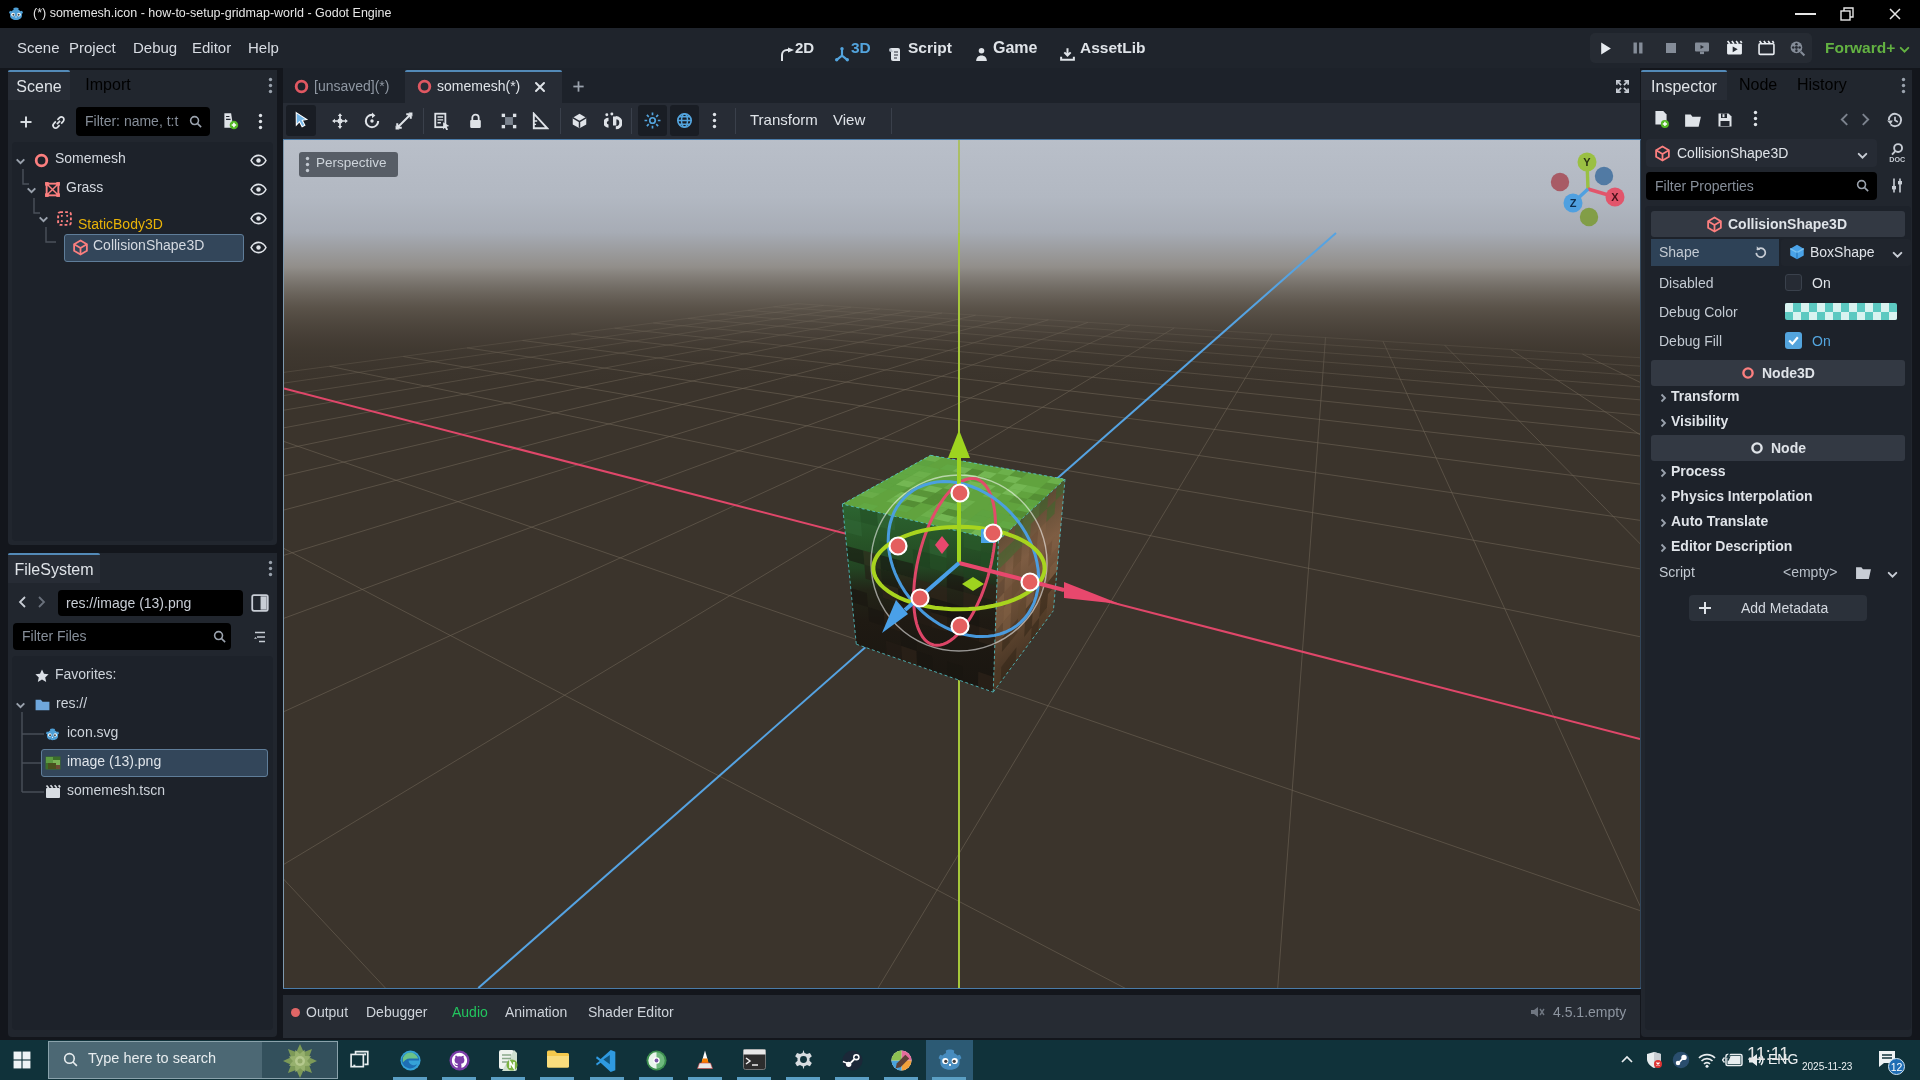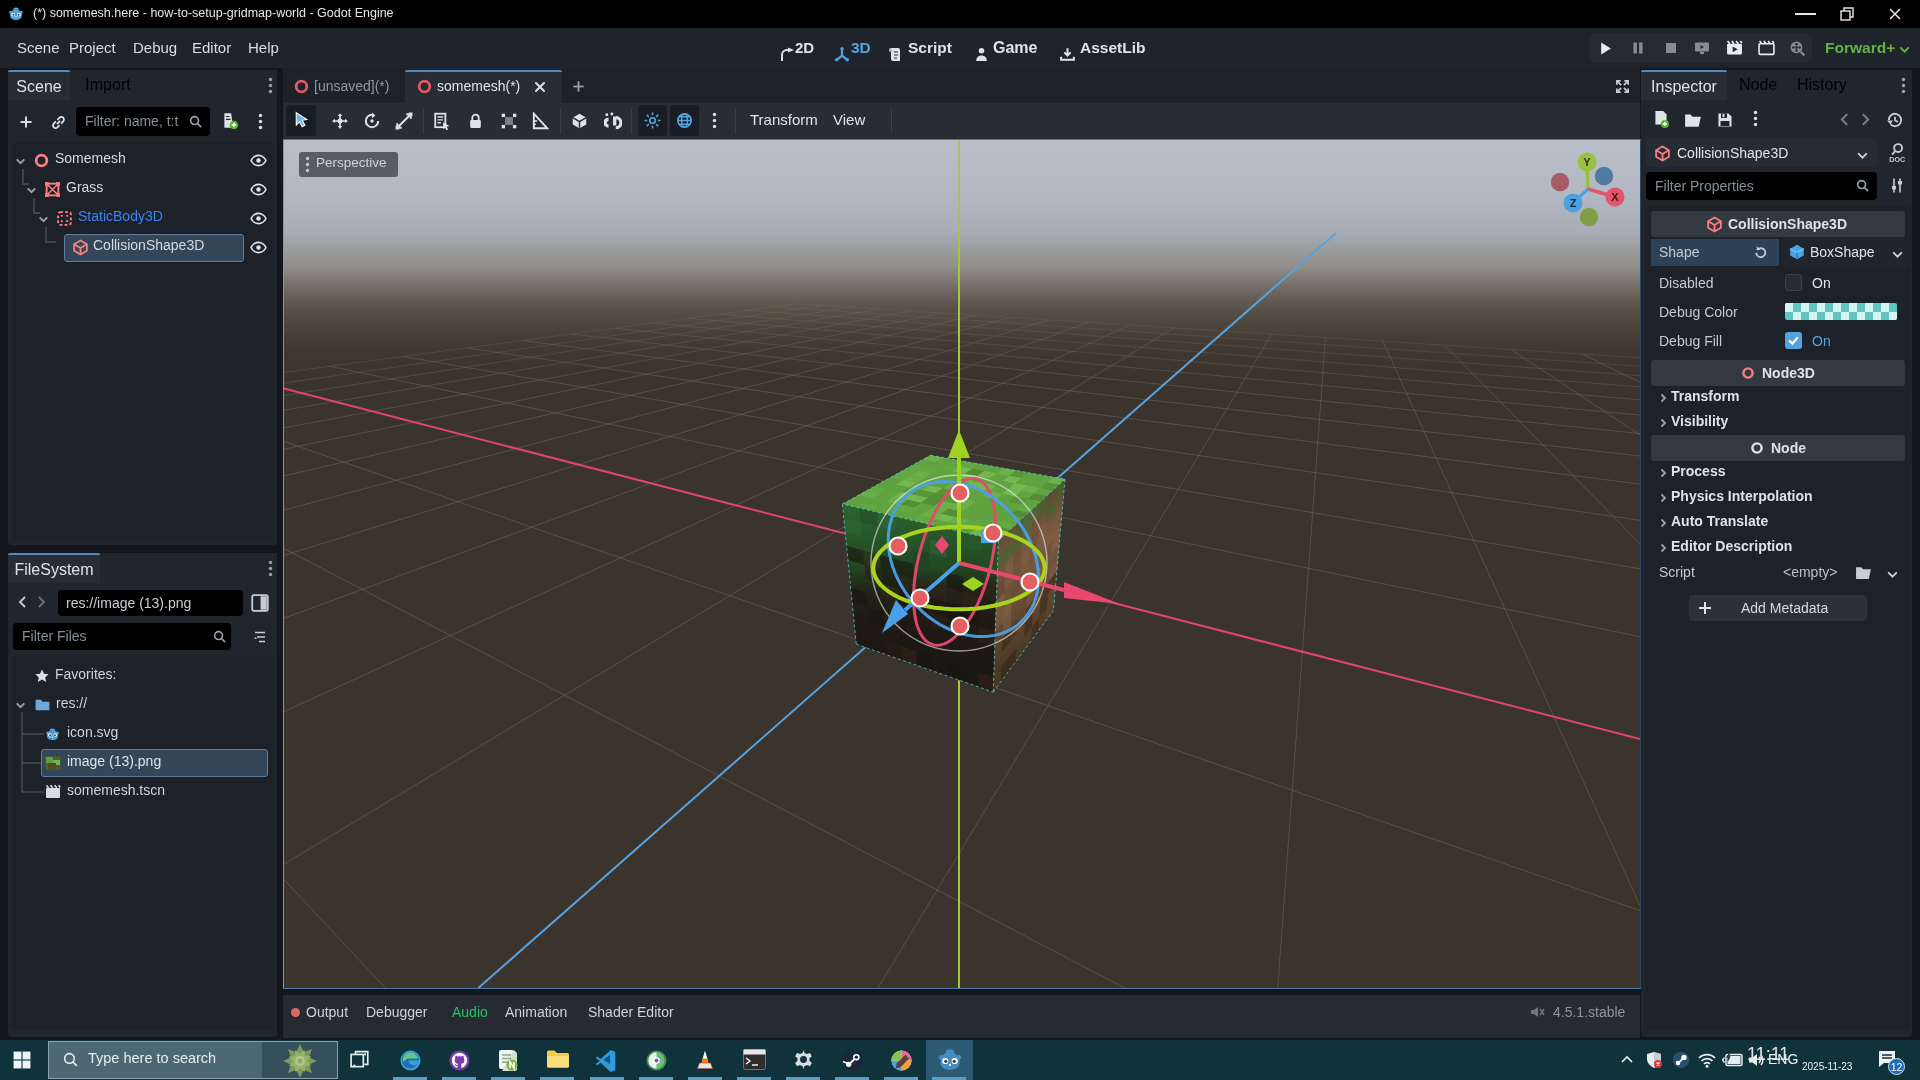--- a/index.html
+++ b/index.html
@@ -22,21 +22,21 @@
 <div id="titlebar">
 <span class="abs" style="left:8px;top:6px"><svg width="16" height="16" viewBox="0 0 16 16">
         <path fill="#4e9fd6" d="M8 1.5c-1 0-2 .3-2.6.7l.2 1.5c-.9.4-1.5.8-2.2 1.5L2 4.7c-.4.5-.8 1.4-1 2.2l1.2.9c-.1.4-.1.9-.1 1.4v.6c0 2.6 2.6 4.2 5.9 4.2s5.9-1.6 5.9-4.2v-.6c0-.5 0-1-.1-1.4l1.2-.9c-.2-.8-.6-1.7-1-2.2l-1.4.5c-.7-.7-1.3-1.1-2.2-1.5l.2-1.5C10 1.8 9 1.5 8 1.5z"></path>
         <circle cx="5.1" cy="8.6" r="1.9" fill="#fff"></circle>
         <circle cx="10.9" cy="8.6" r="1.9" fill="#fff"></circle>
         <circle cx="5.4" cy="8.8" r="1" fill="#414042"></circle>
         <circle cx="10.6" cy="8.8" r="1" fill="#414042"></circle>
         <rect x="7.3" y="10.2" width="1.4" height="1.6" fill="#478cbf"></rect>
         <rect x="7.4" y="10.4" width="1.2" height="1.2" fill="#fff"></rect>
       </svg></span>
-<span class="abs" style="left:33px;top:6px">(*) somemesh.here - how-to-setup-gridmap-world - Godot Engine</span>
+<span class="abs" style="left:33px;top:6px">(*) somemesh.icon - how-to-setup-gridmap-world - Godot Engine</span>
 <span class="abs" style="left:1795px;top:13px;width:21px;height:1.5px;background:#e6e6e6"></span>
 <svg class="abs" style="left:1840px;top:7px" width="14" height="14" viewBox="0 0 14 14">
       <rect x="1" y="4" width="9" height="9" fill="none" stroke="#e6e6e6" stroke-width="1.4"></rect>
       <path d="M4 4V1h9v9h-3" fill="none" stroke="#e6e6e6" stroke-width="1.4"></path>
     </svg>
 <svg class="abs" style="left:1888px;top:7px" width="14" height="14" viewBox="0 0 14 14">
       <path d="M2 2l10 10M12 2L2 12" stroke="#e6e6e6" stroke-width="1.5"></path>
     </svg>
 </div>
 <div id="menubar">
@@ -185,21 +185,21 @@
 <span class="abs" style="left:37px;top:212px"><svg width="13" height="13" viewBox="0 0 12 12">
       <path d="M2.5 4 6 7.5 9.5 4" fill="none" stroke="#9aa2ad" stroke-width="1.8"></path>
     </svg></span>
 <span class="abs" style="left:56px;top:210px"><svg width="17" height="17" viewBox="0 0 16 16">
       <rect x="2" y="2" width="12" height="12" rx="2" fill="none" stroke="#fc7f7f" stroke-width="1.8" stroke-dasharray="2.6 2"></rect>
       <circle cx="5.5" cy="5.5" r="1" fill="#fc7f7f"></circle>
       <circle cx="10.5" cy="5.5" r="1" fill="#fc7f7f"></circle>
       <circle cx="5.5" cy="10.5" r="1" fill="#fc7f7f"></circle>
       <circle cx="10.5" cy="10.5" r="1" fill="#fc7f7f"></circle>
     </svg></span>
-<span class="row" style="left:78px;top:208px;color:#3b82f6">StaticBody3D</span>
+<span class="row" style="left:78px;top:216px;color:#eab308">StaticBody3D</span>
 <span class="abs" style="left:250px;top:210px"><svg width="17" height="17" viewBox="0 0 16 16">
       <path d="M8 3.2C4.6 3.2 1.9 6 1 8c.9 2 3.6 4.8 7 4.8S14.1 10 15 8c-.9-2-3.6-4.8-7-4.8z" fill="none" stroke="#e0e4e9" stroke-width="1.5"></path>
       <circle cx="8" cy="8" r="2.1" fill="#e0e4e9"></circle>
     </svg></span>
 <span class="abs" style="left:72px;top:239px"><svg width="17" height="17" viewBox="0 0 16 16">
       <path d="M8 1.5 14 5v6l-6 3.5L2 11V5z" fill="none" stroke="#fc7f7f" stroke-width="1.7"></path>
       <path d="M2 5l6 3.5L14 5M8 8.5V14" fill="none" stroke="#fc7f7f" stroke-width="1.7"></path>
     </svg></span>
 <span class="row" style="left:93px;top:237px;color:#d5dae1">CollisionShape3D</span>
 <span class="abs" style="left:250px;top:239px"><svg width="17" height="17" viewBox="0 0 16 16">
@@ -673,21 +673,21 @@
 <span class="abs" style="left:291px;top:1008px;width:9px;height:9px;border-radius:50%;background:#e06666"></span>
 <span class="row" style="left:306px;top:1004px;color:#ced3da">Output</span>
 <span class="row" style="left:366px;top:1004px;color:#ced3da">Debugger</span>
 <span class="row" style="left:452px;top:1004px;color:#22c55e">Audio</span>
 <span class="row" style="left:505px;top:1004px;color:#ced3da">Animation</span>
 <span class="row" style="left:588px;top:1004px;color:#ced3da">Shader Editor</span>
 <svg class="abs" style="left:1529px;top:1004px" width="16" height="16" viewBox="0 0 16 16">
     <path d="M2 6v4h3l4 3V3L5 6z" fill="#6f7681"></path>
     <path d="M11 5l4 6M15 5l-4 6" stroke="#6f7681" stroke-width="1.4"></path>
   </svg>
-<span class="row" style="left:1553px;top:1004px;color:#8d95a0">4.5.1.stable</span>
+<span class="row" style="left:1553px;top:1004px;color:#8d95a0">4.5.1.empty</span>
 <div class="abs" style="left:1641px;top:70px;width:271px;height:967px;background:#21262e;border-radius:0 0 4px 4px"></div>
 <div class="tab active" style="left:1641px;top:70px;width:86px">Inspector</div>
 <span class="tab" style="left:1739px;top:70px">Node</span>
 <span class="tab" style="left:1797px;top:70px">History</span>
 <span class="abs" style="left:1901px;top:77px"><svg width="5" height="17" viewBox="0 0 5 17">
       <circle cx="2.5" cy="2.5" r="1.7" fill="#9aa2ad"></circle>
       <circle cx="2.5" cy="8.5" r="1.7" fill="#9aa2ad"></circle>
       <circle cx="2.5" cy="14.5" r="1.7" fill="#9aa2ad"></circle>
     </svg></span>
 <svg class="abs" style="left:1652px;top:110px" width="18" height="19" viewBox="0 0 16 17">

